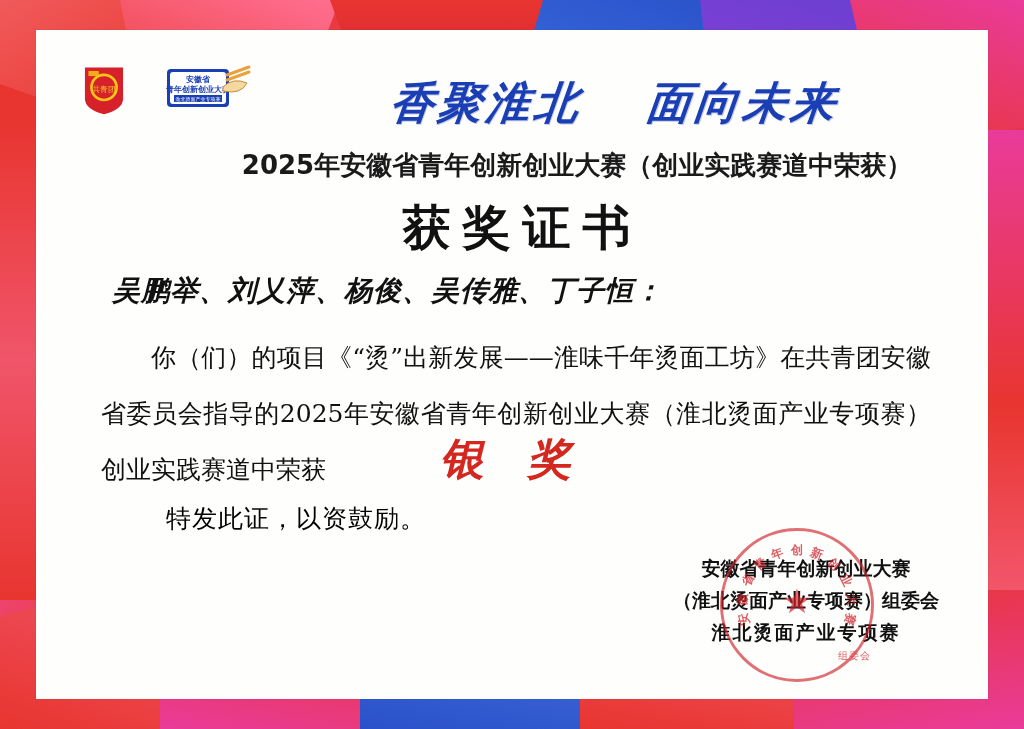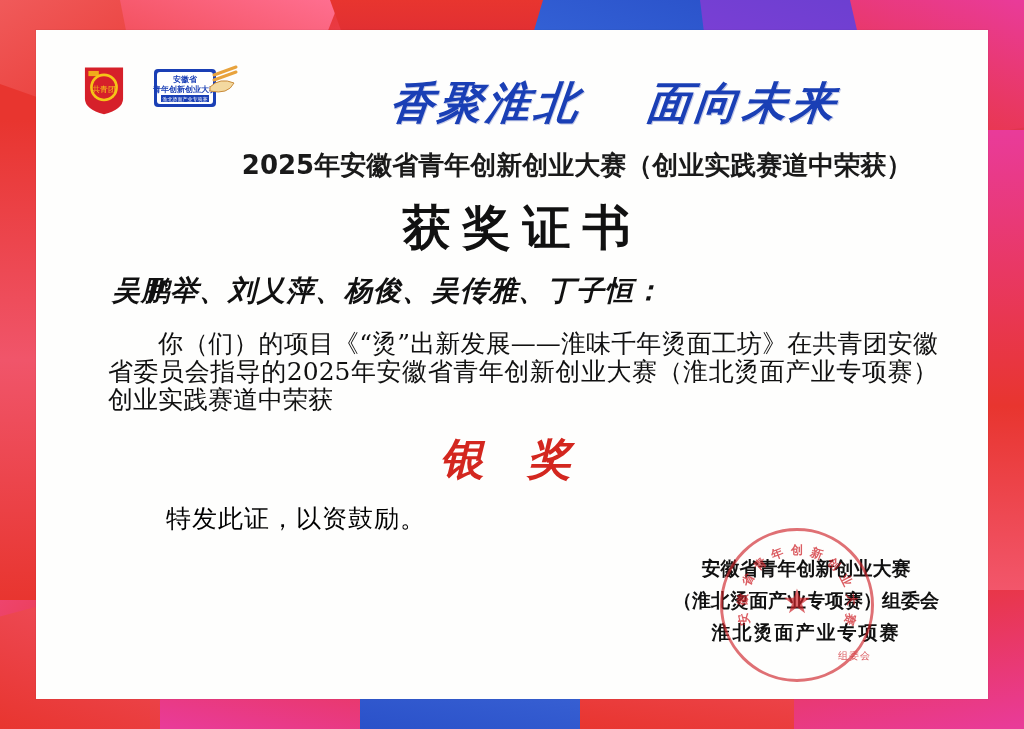--- a/index.html
+++ b/index.html
@@ -96,20 +96,21 @@
   }
   .logo-emblem {
     position: absolute;
     left: 0; top: 2px;
     width: 52px; height: 52px;
   }
   .logo-contest {
     width: 92px;
     height: 54px;
     position: relative;
+    margin-left: 13px;
   }
 
   
   .calligraphy {
     position: absolute;
     left: 390px;
     top: 74px;
     width: 470px;
     height: 62px;
     color: #1a3fb5;
@@ -159,26 +160,26 @@
     font-family: "DejaVu Serif", serif;
     font-weight: bold;
     font-style: italic;
     font-size: 28px;
     color: #111;
     letter-spacing: 1px;
   }
 
   .para {
     position: absolute;
-    left: 108px;
+    left: 101px;
     top: 330px;
     width: 830px;
     font-family: "DejaVu Serif", serif;
     font-size: 25px;
-    line-height: 28px;
+    line-height: 56px;
     color: #111;
     text-align: justify;
     text-indent: 50px;
   }
 
   .award-level {
     position: absolute;
     left: 440px;
     top: 430px;
     font-family: "DejaVu Serif", serif;

